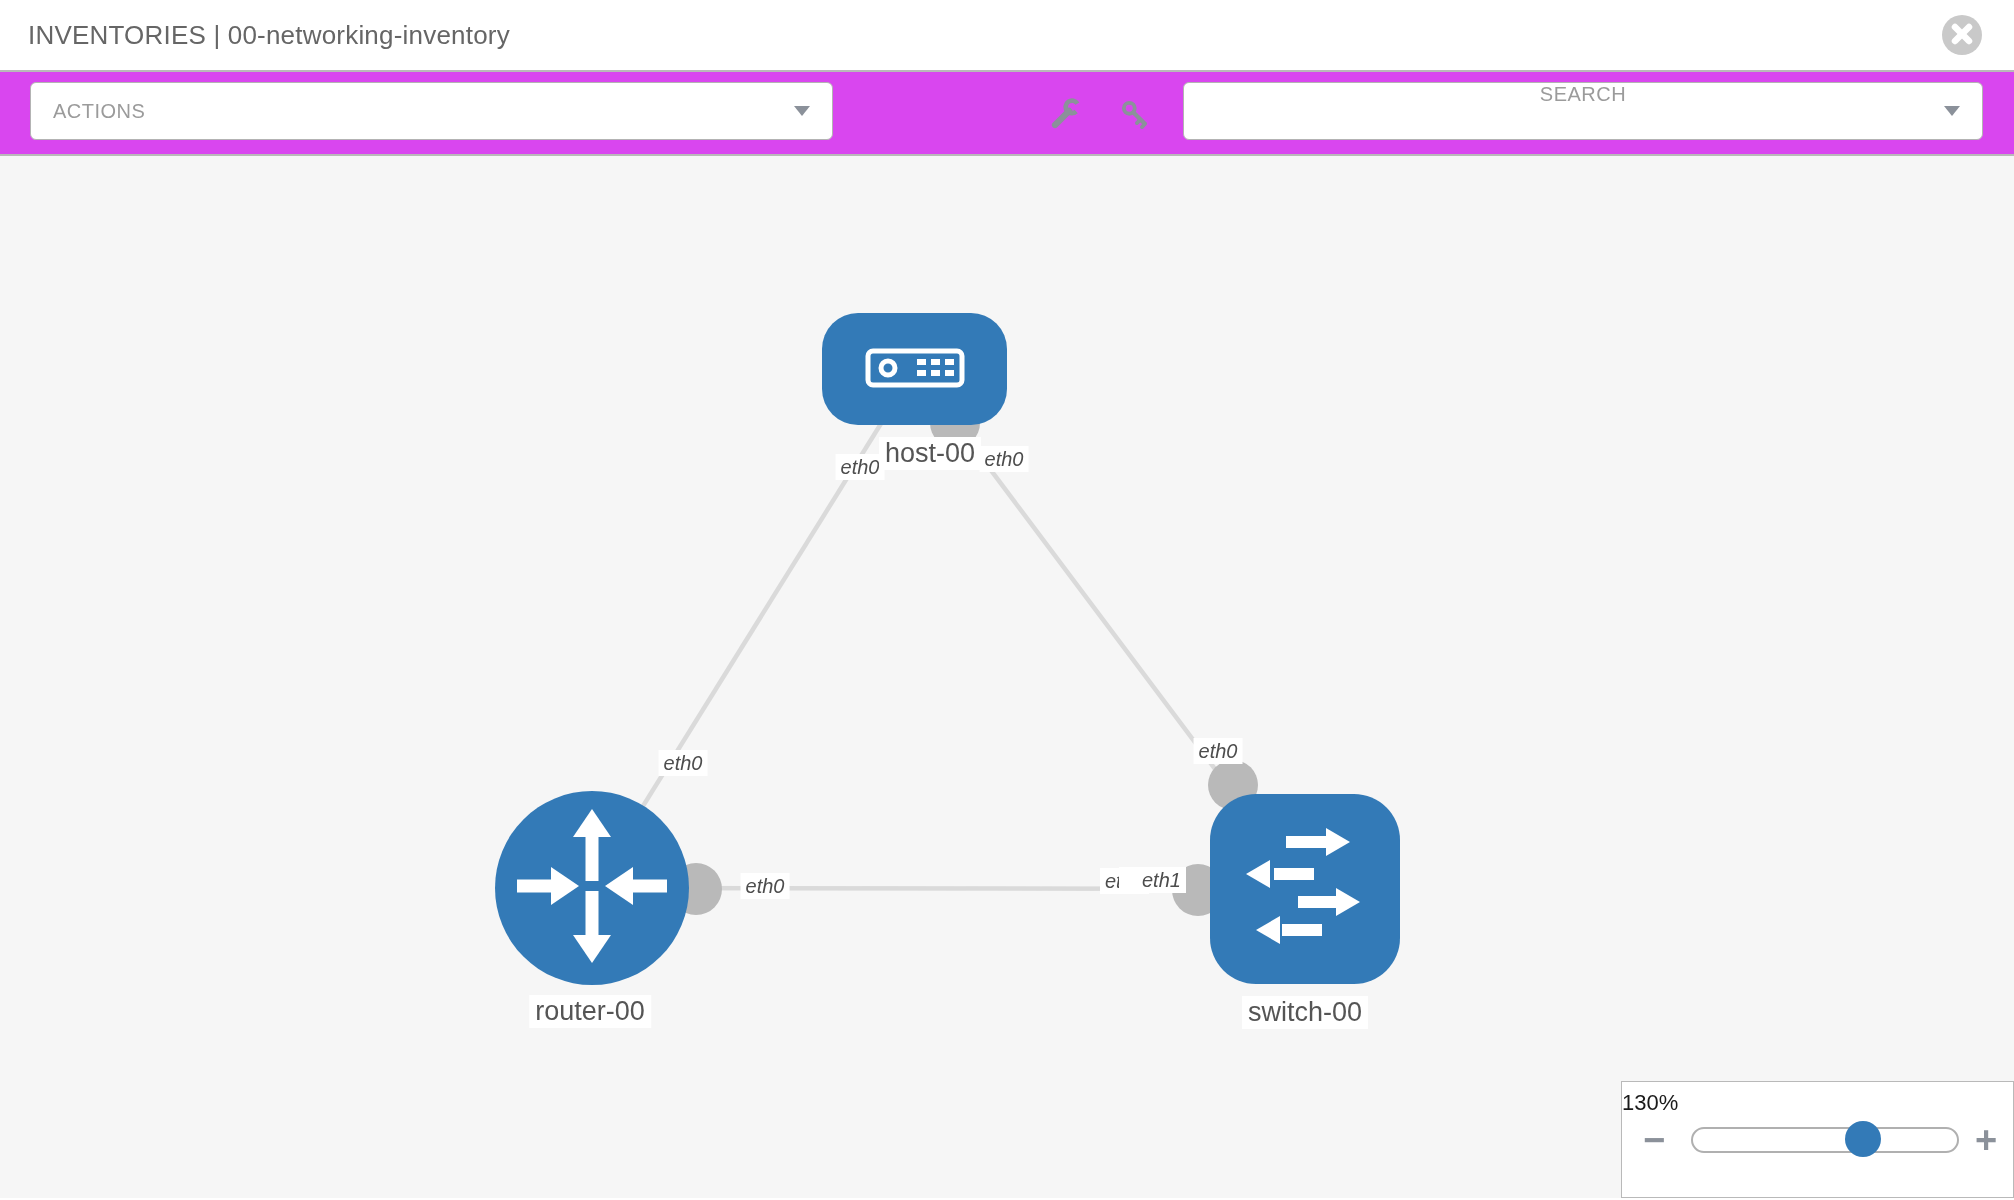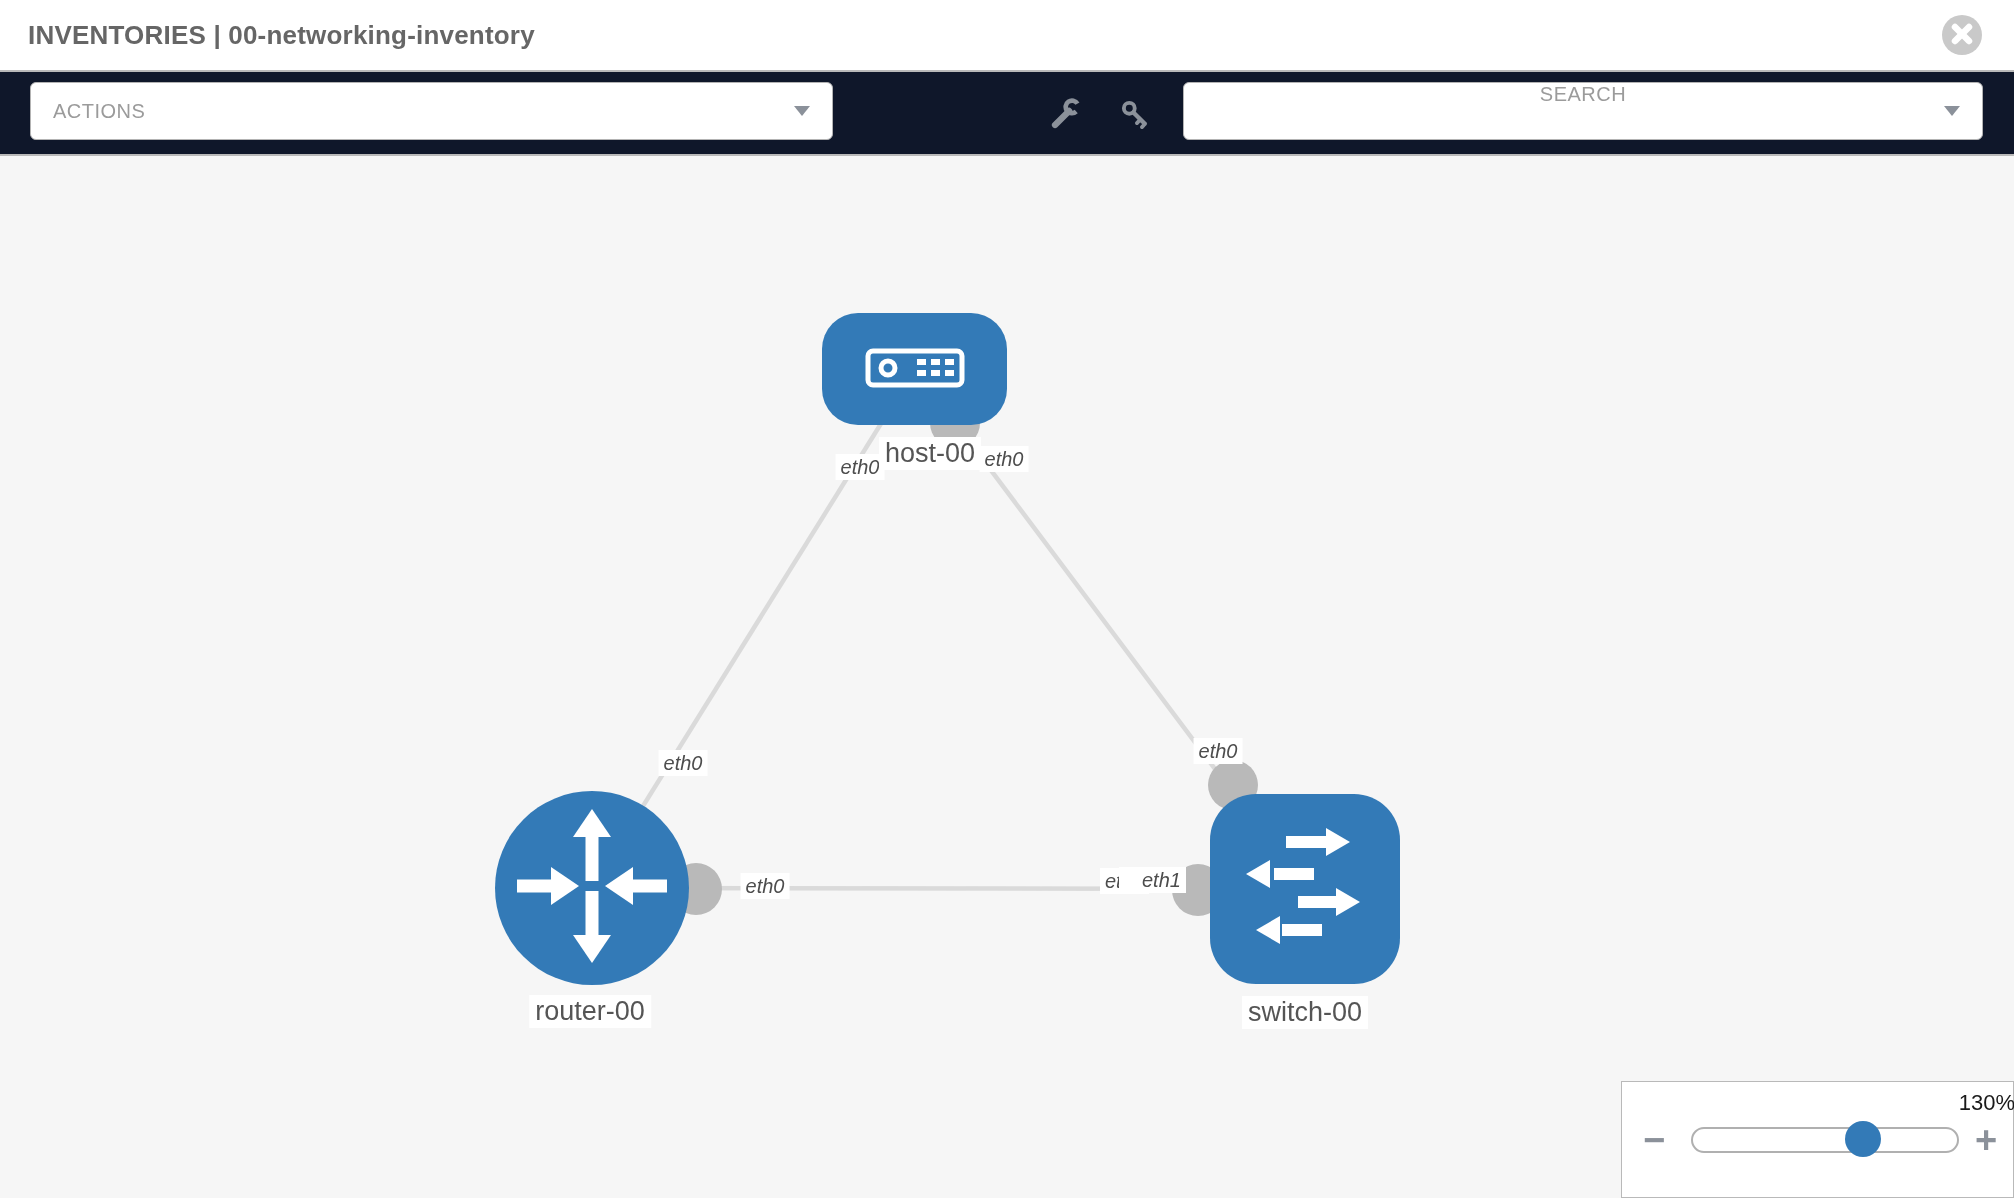--- a/index.html
+++ b/index.html
@@ -3,27 +3,27 @@
 <meta charset="utf-8">
 <style>
   * { margin:0; padding:0; box-sizing:border-box; }
   html,body { width:2014px; height:1200px; overflow:hidden; background:#fff;
               font-family:"Liberation Sans", sans-serif; }
 
   
   .header { position:relative; width:2014px; height:72px; background:#fff;
             border-bottom:2px solid #b9b9b9; }
   .page-title { position:absolute; left:28px; top:0; height:70px; line-height:70px;
-                font-size:26px; font-weight:bold; color:#666; letter-spacing:.2px; }
+                font-size:26px; font-weight:normal; color:#666; letter-spacing:.2px; }
   .close-btn { position:absolute; left:1942px; top:15px; width:40px; height:40px;
                border:none; background:#c9c9c9; border-radius:50%; cursor:pointer;
                display:flex; align-items:center; justify-content:center; }
 
   
-  .toolbar { position:relative; width:2014px; height:84px; background:#0f172a;
+  .toolbar { position:relative; width:2014px; height:84px; background:#d946ef;
              border-bottom:2px solid #b9b9b9; }
   .select { position:absolute; top:10px; height:58px; background:#fff;
             border:1px solid #b3b3b3; border-radius:6px; display:flex;
             align-items:center; padding:0 22px; cursor:pointer;
             color:#9b9b9b; font-size:20px; letter-spacing:.5px; }
   .select .caret { margin-left:auto; width:0; height:0;
                    border-left:8px solid transparent; border-right:8px solid transparent;
                    border-top:10px solid #8b919a; }
   .select-actions { left:30px; width:803px; }
   .select-search  { left:1183px; width:800px;flex-direction:column; }
@@ -47,21 +47,21 @@
           font-size:20px; line-height:26px; padding:0 5px; white-space:nowrap;font-style:italic; }
   .chip.centered { transform:translateX(-50%); }
   .node-label { position:absolute; z-index:3; background:#fff; color:#555;
                 font-size:27px; line-height:33px; padding:0 6px; white-space:nowrap;
                 transform:translateX(-50%); }
 
   
   .zoom-panel { position:absolute; z-index:4; left:1621px; top:925px;
                 width:393px; height:117px; background:#fff;
                 border:1px solid #b9b9b9; }
-  .zoom-level { position:absolute; left:0; top:8px; width:393px; text-align:right;
+  .zoom-level { position:absolute; left:0; top:8px; width:393px; text-align:left;
                 font-size:22px; color:#1a1a1a; }
   .zoom-btn { position:absolute; top:36px; width:40px; height:44px; border:none;
               background:transparent; color:#8b919a; font-size:38px; font-weight:bold;
               line-height:44px; cursor:pointer; }
   .zoom-minus { left:12px; }
   .zoom-plus  { left:344px; }
   .zoom-track { position:absolute; left:69px; top:45px; width:268px; height:26px;
                 background:#fff; border:2px solid #b0b0b0; border-radius:14px;
                 cursor:pointer; }
   .zoom-thumb { position:absolute; top:-8px; left:calc(64.5% - 18px);

